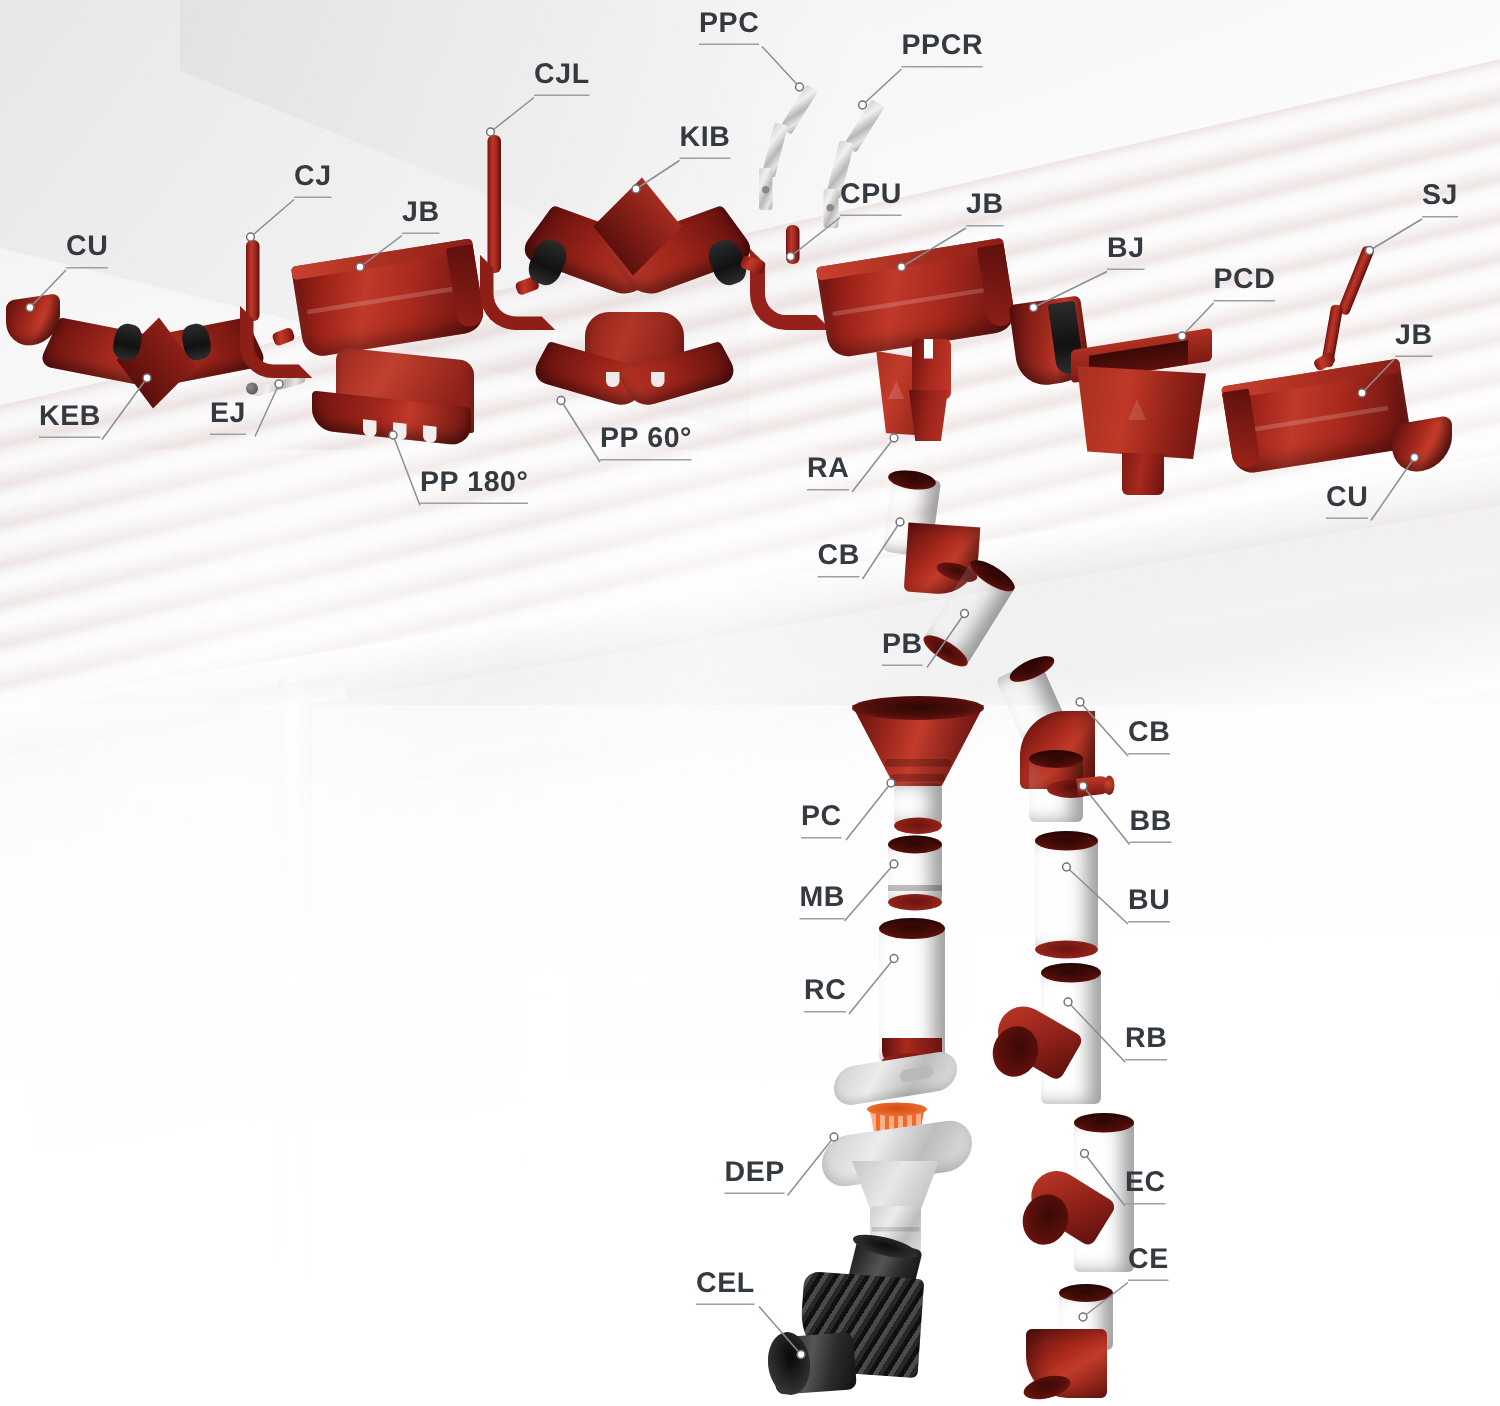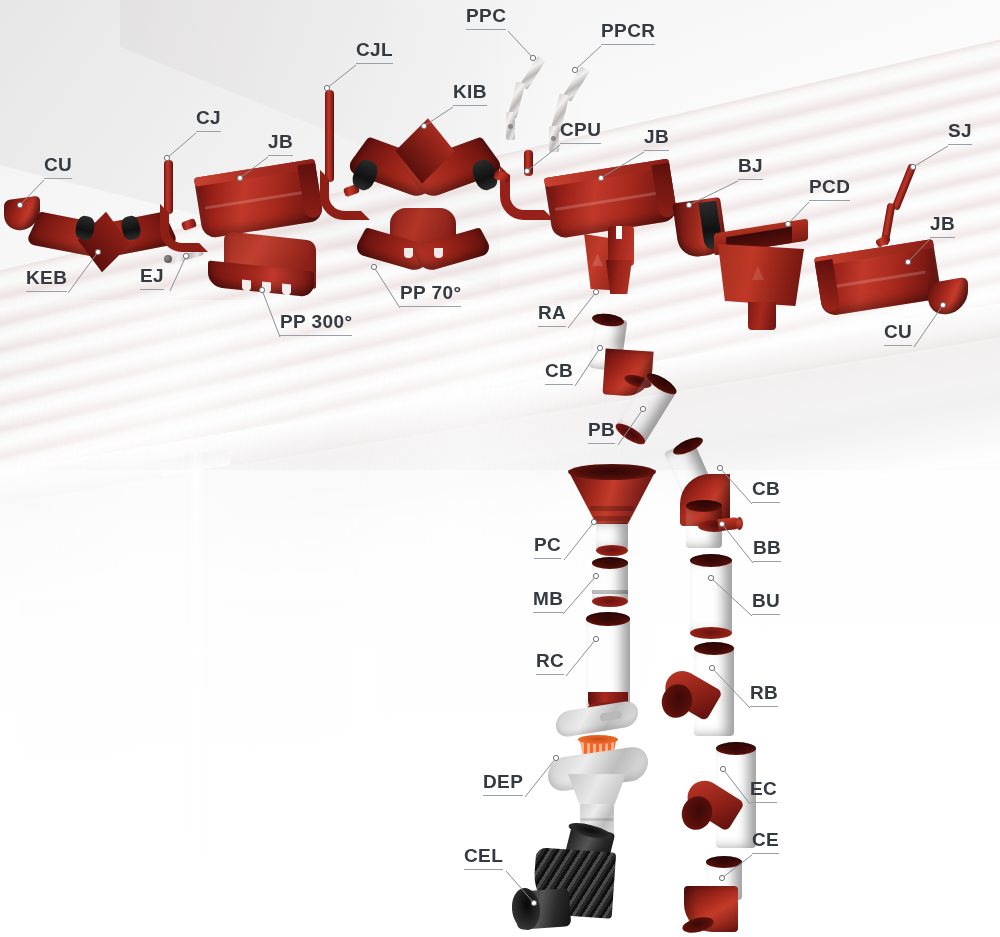--- a/index.html
+++ b/index.html
@@ -578,22 +578,22 @@
     </svg>
 
   <div id="labels">
       <div class="label" style="left: 44px; top: 155px;">CU</div>
       <div class="label" style="left: 26px; top: 268px;">KEB</div>
       <div class="label" style="left: 140px; top: 266px;">EJ</div>
       <div class="label" style="left: 196px; top: 108px;">CJ</div>
       <div class="label" style="left: 268px; top: 132px;">JB</div>
       <div class="label" style="left: 356px; top: 40px;">CJL</div>
       <div class="label" style="left: 453px; top: 82px;">KIB</div>
-      <div class="label" style="left: 280px; top: 312px;">PP 300°</div>
-      <div class="label" style="left: 400px; top: 283px;">PP 70°</div>
+      <div class="label" style="left: 280px; top: 312px;">PP 180°</div>
+      <div class="label" style="left: 400px; top: 283px;">PP 60°</div>
       <div class="label" style="left: 466px; top: 6px;">PPC</div>
       <div class="label" style="left: 601px; top: 21px;">PPCR</div>
       <div class="label" style="left: 560px; top: 120px;">CPU</div>
       <div class="label" style="left: 644px; top: 127px;">JB</div>
       <div class="label" style="left: 738px; top: 156px;">BJ</div>
       <div class="label" style="left: 809px; top: 177px;">PCD</div>
       <div class="label" style="left: 948px; top: 121px;">SJ</div>
       <div class="label" style="left: 930px; top: 214px;">JB</div>
       <div class="label" style="left: 884px; top: 322px;">CU</div>
       <div class="label" style="left: 538px; top: 303px;">RA</div>

